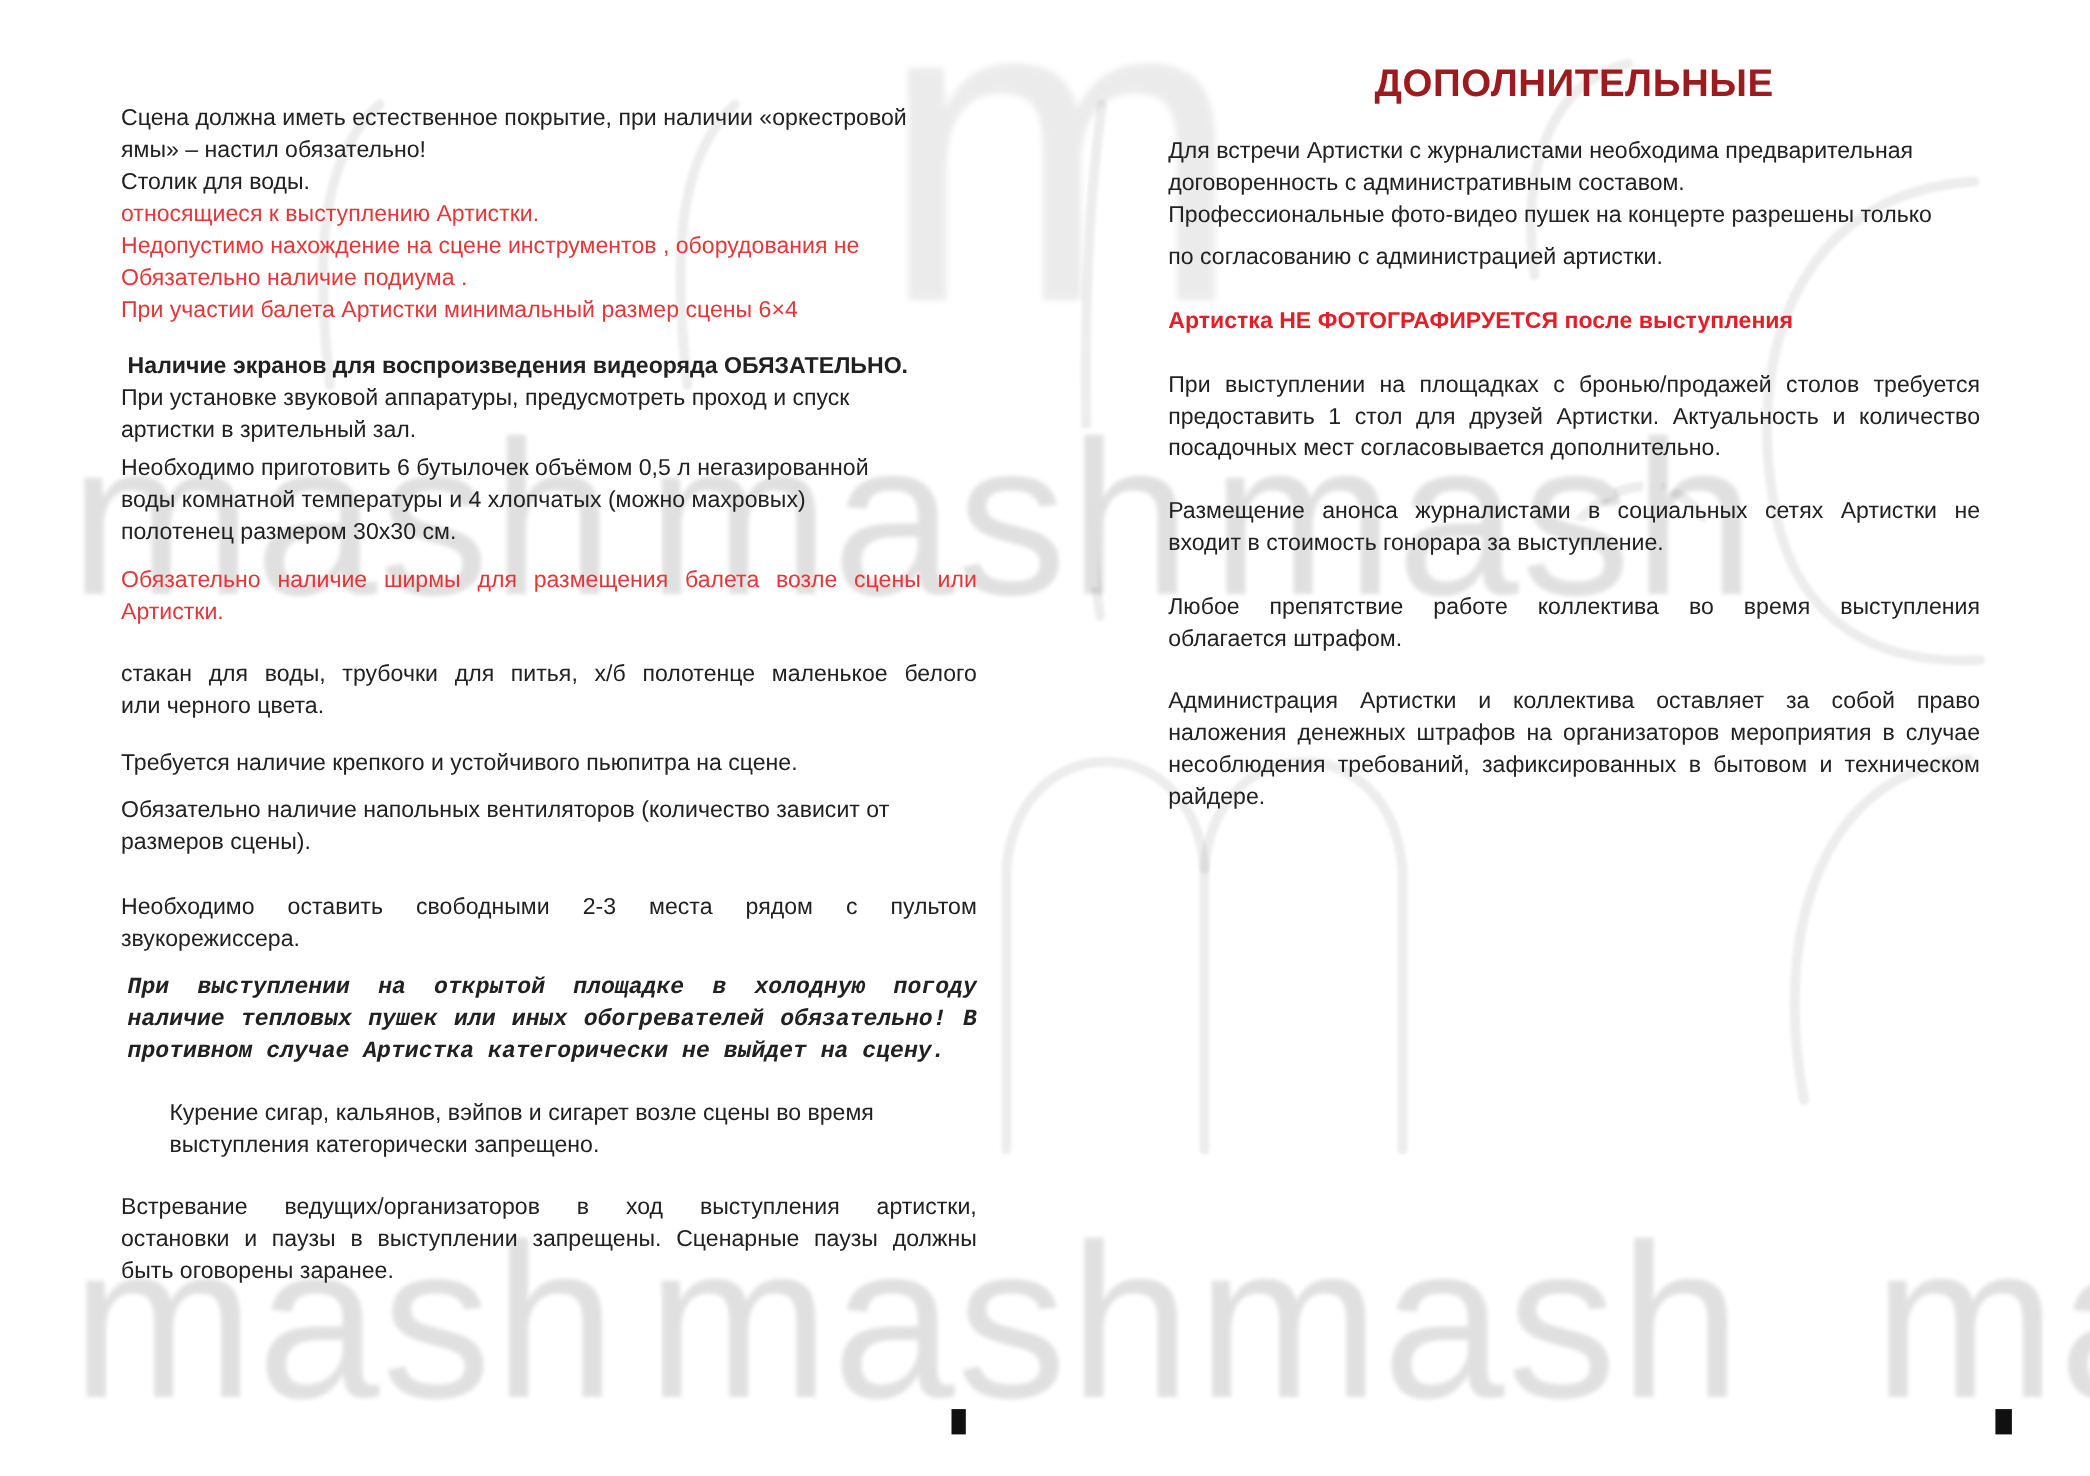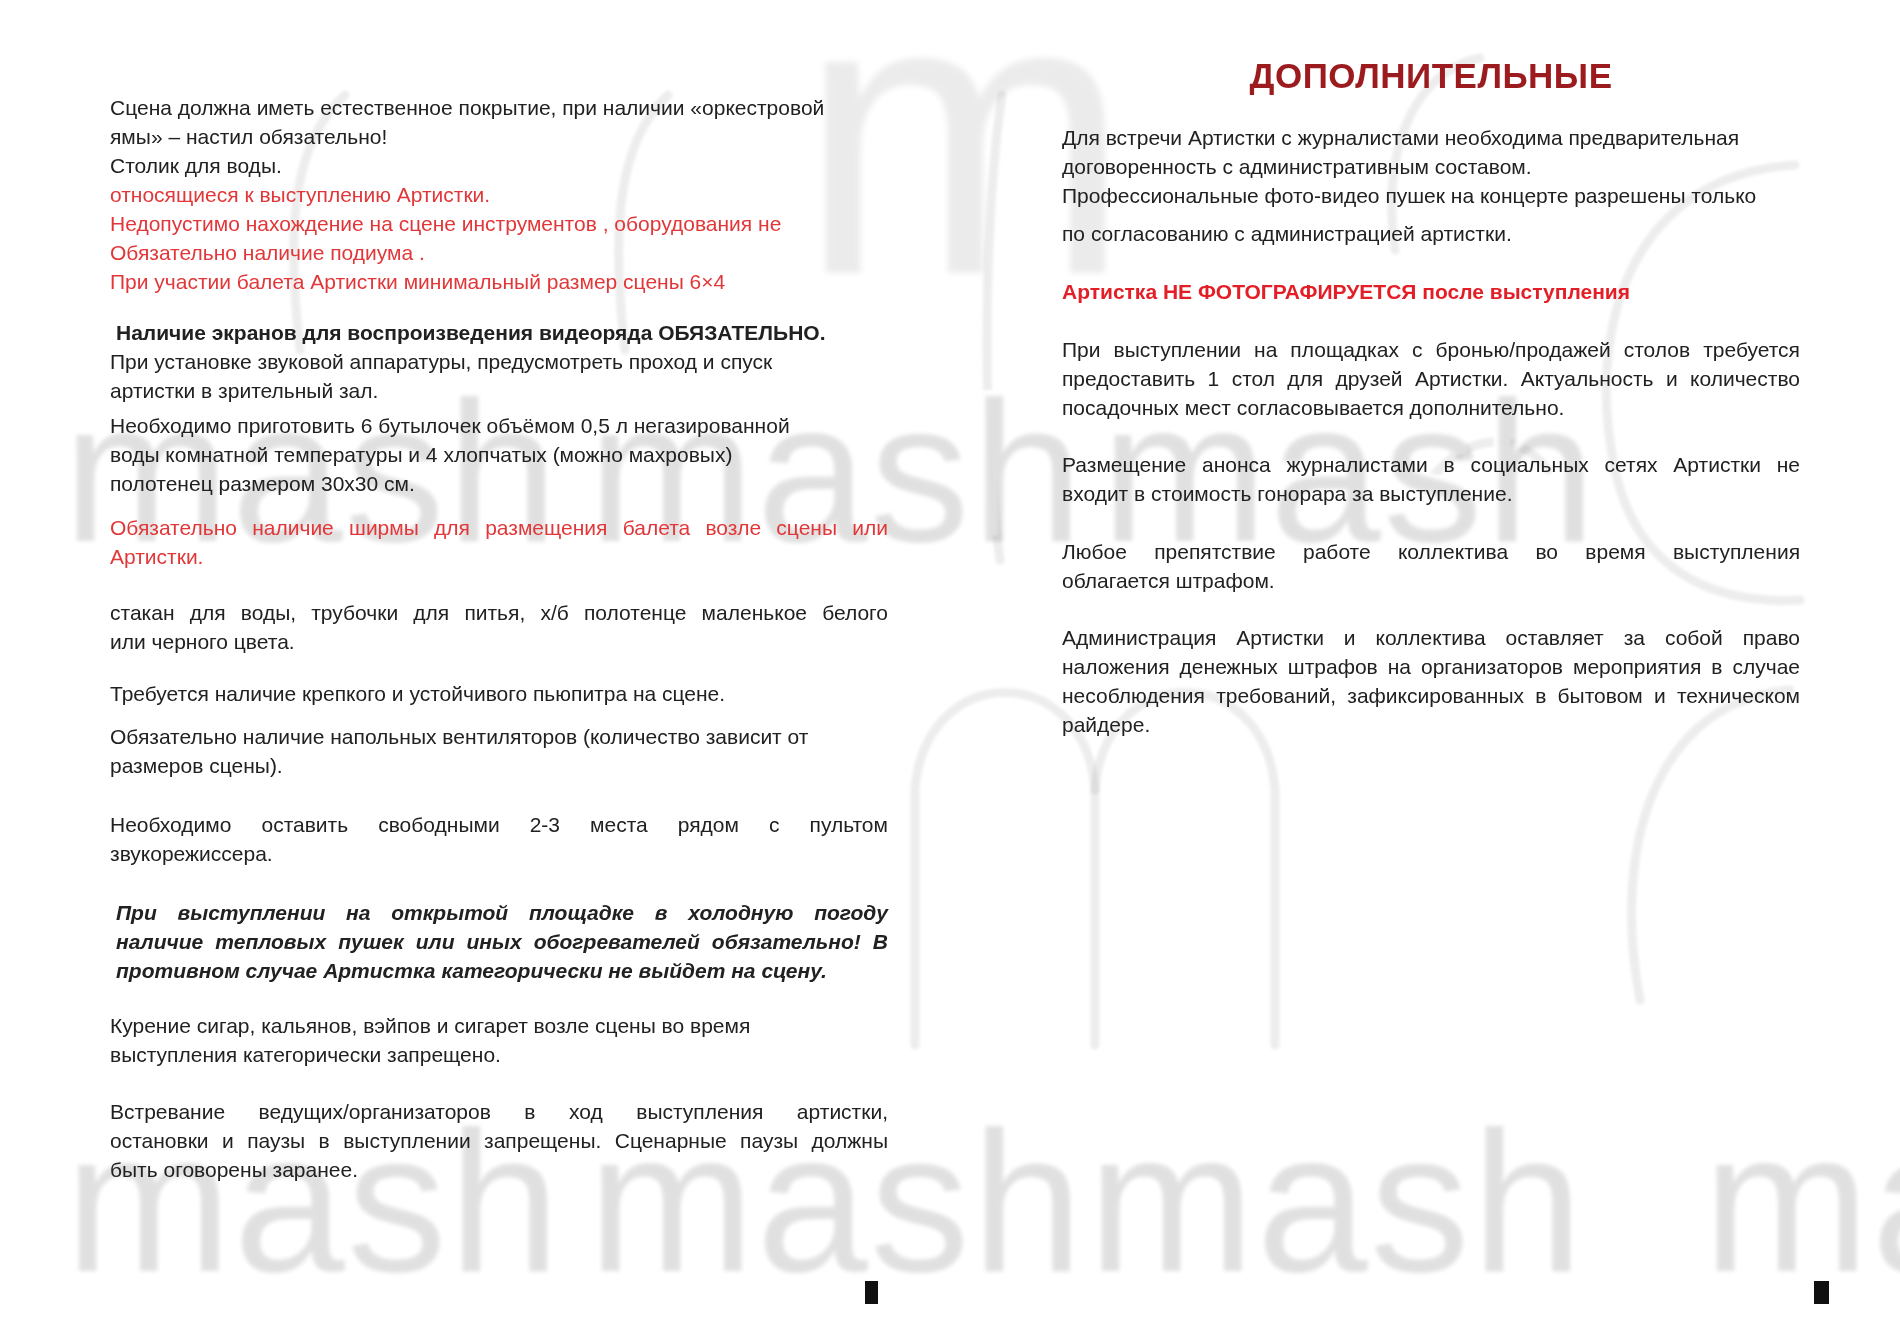--- a/index.html
+++ b/index.html
@@ -111,26 +111,26 @@
         <div class="line">Требуется наличие крепкого и устойчивого пьюпитра на сцене.</div>
       </div>
       <div class="para normal" style="margin-top: 14px;">
         <div class="line">Обязательно наличие напольных вентиляторов (количество зависит от</div>
         <div class="line">размеров сцены).</div>
       </div>
       <div class="para normal" style="margin-top: 30px;">
         <div class="line stretch">Необходимо оставить свободными 2-3 места рядом с пультом</div>
         <div class="line">звукорежиссера.</div>
       </div>
-      <div class="para bold-italic" style="margin-top: 30px; margin-left: 6px;">
+      <div class="para bold-italic" style="margin-top: 16px; margin-left: 6px; font-family: Liberation Mono, monospace;">
         <div class="line stretch">При выступлении на открытой площадке в холодную погоду</div>
         <div class="line stretch">наличие тепловых пушек или иных обогревателей обязательно! В</div>
         <div class="line">противном случае Артистка категорически не выйдет на сцену.</div>
       </div>
-      <div class="para normal" style="margin-top: 26px;">
+      <div class="para normal" style="margin-top: 26px; margin-left: 44px;">
         <div class="line">Курение  сигар,  кальянов, вэйпов и сигарет возле сцены во время</div>
         <div class="line">выступления категорически запрещено.</div>
       </div>
       <div class="para normal" style="margin-top: 28px;">
         <div class="line stretch">Встревание ведущих/организаторов в ход выступления артистки,</div>
         <div class="line stretch">остановки и паузы в выступлении запрещены. Сценарные паузы должны</div>
         <div class="line">быть оговорены заранее.</div>
       </div>
     </div>
 

